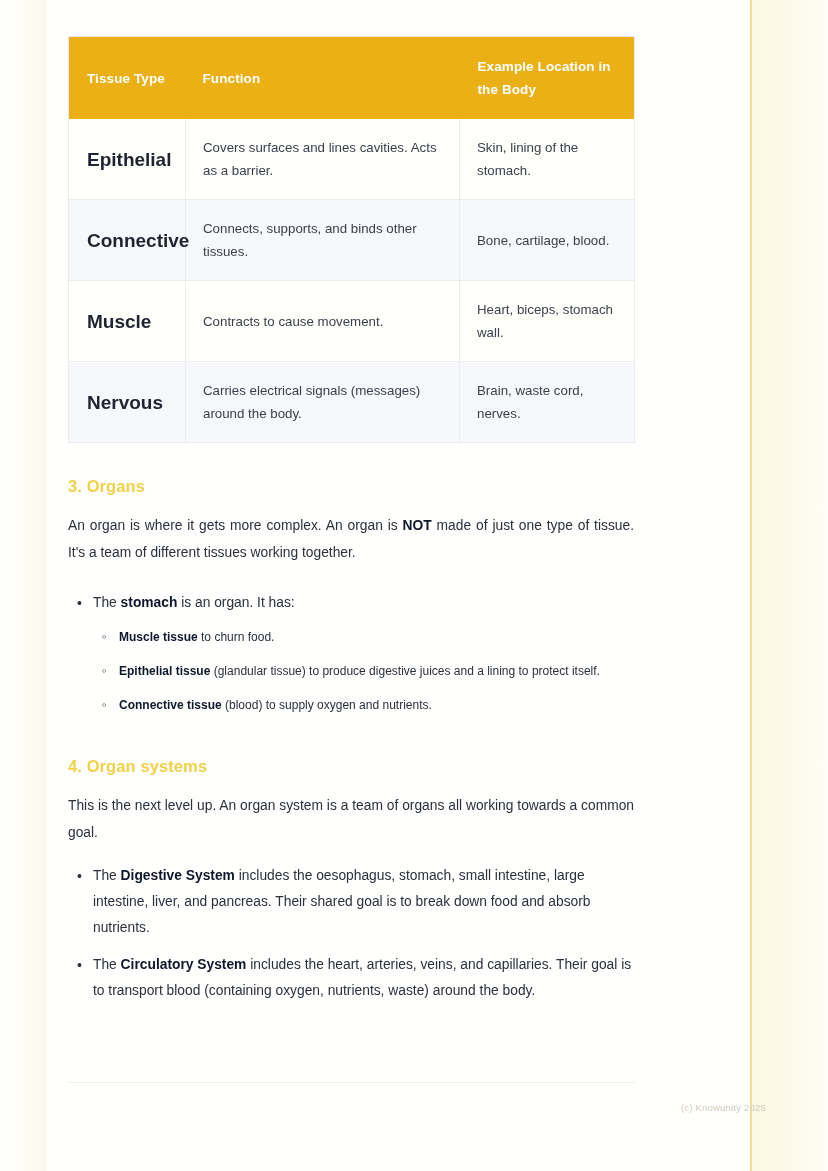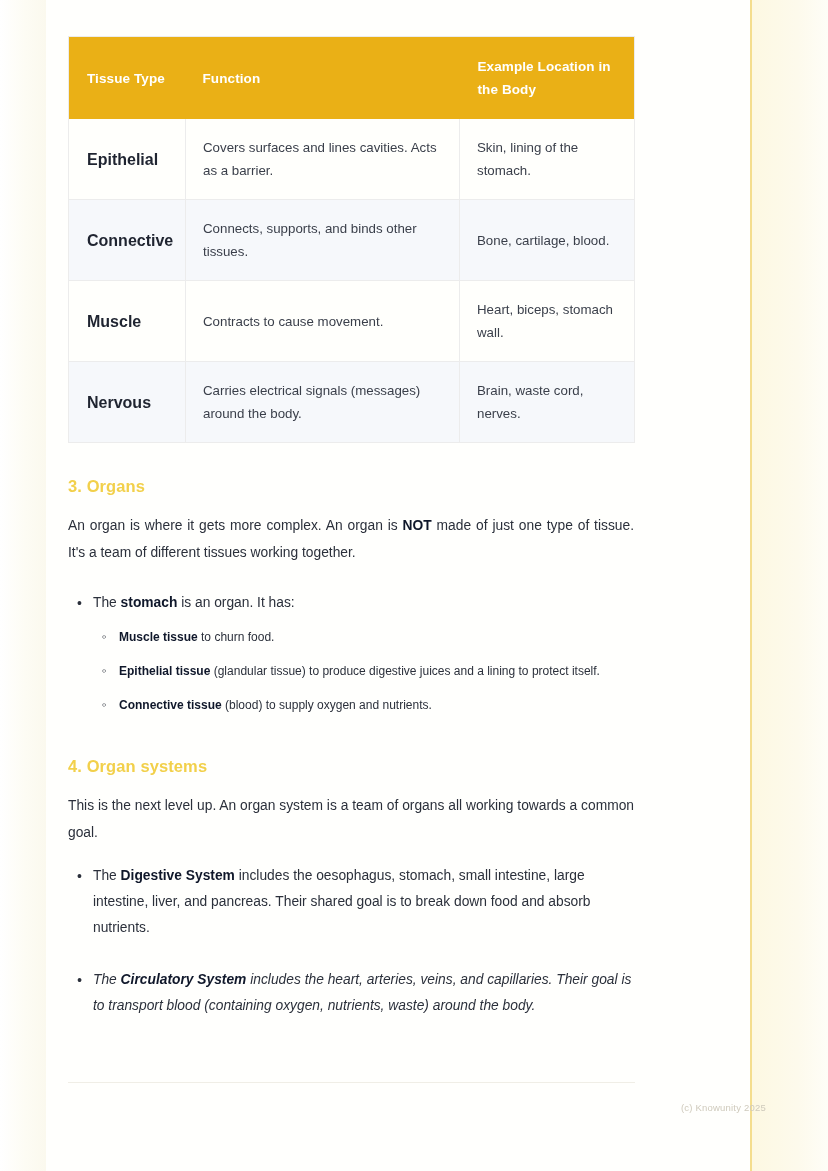--- a/index.html
+++ b/index.html
@@ -91,21 +91,21 @@
   }
   .tbl tbody td:last-child { border-right: none; }
   .tbl tbody tr:last-child td { border-bottom: none; }
 
   .tbl tbody tr.odd  td { background: #fffffc; }
   .tbl tbody tr.even td { background: #f6f8fb; }
 
   .tbl tbody td.type {
     font-weight: bold;
     color: #1f2430;
-    font-size: 16px;
+    font-size: 19px;
     padding-left: 18px;
   }
 
   
   h2.sec {
     margin: 0;
     font-size: 16.5px;
     font-weight: bold;
     color: #f2d04a;
     letter-spacing: 0.1px;
@@ -160,21 +160,21 @@
   }
   ul.lvl2 > li::before {
     content: "\25E6";
     position: absolute;
     left: -17px;
     top: 0;
     color: #2b303b;
     font-size: 13px;
   }
 
-  ul.spaced > li + li { margin-top: 26px; font-style: italic; }
+  ul.spaced > li + li { margin-top: 11px; }
 
   b { font-weight: bold; color: #0f172a; }
 
   .sp-list-1 { height: 24px; }
   .sp-list-2 { height: 17px; }
 
   
   .divider {
     position: absolute;
     left: 68px;

